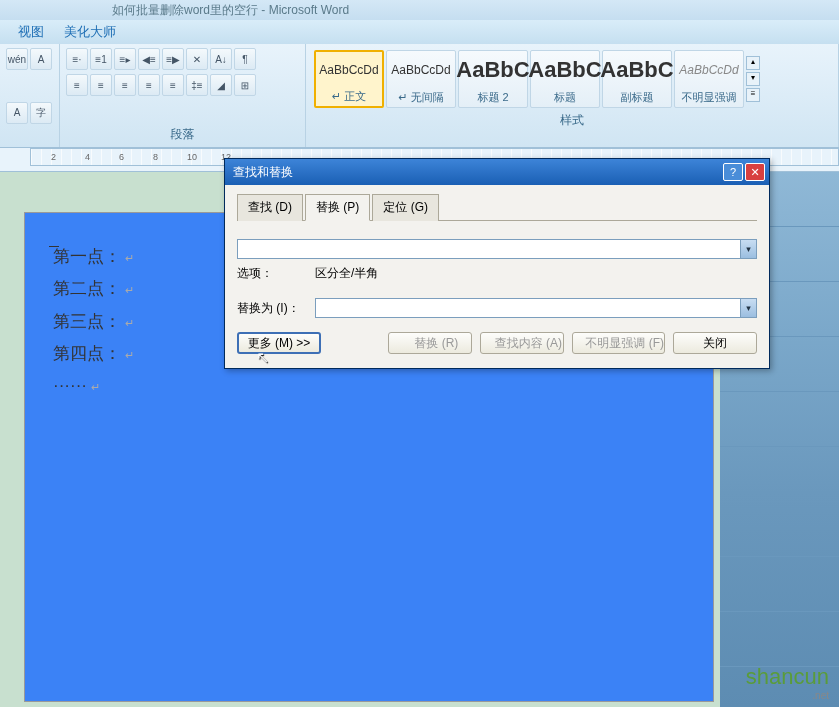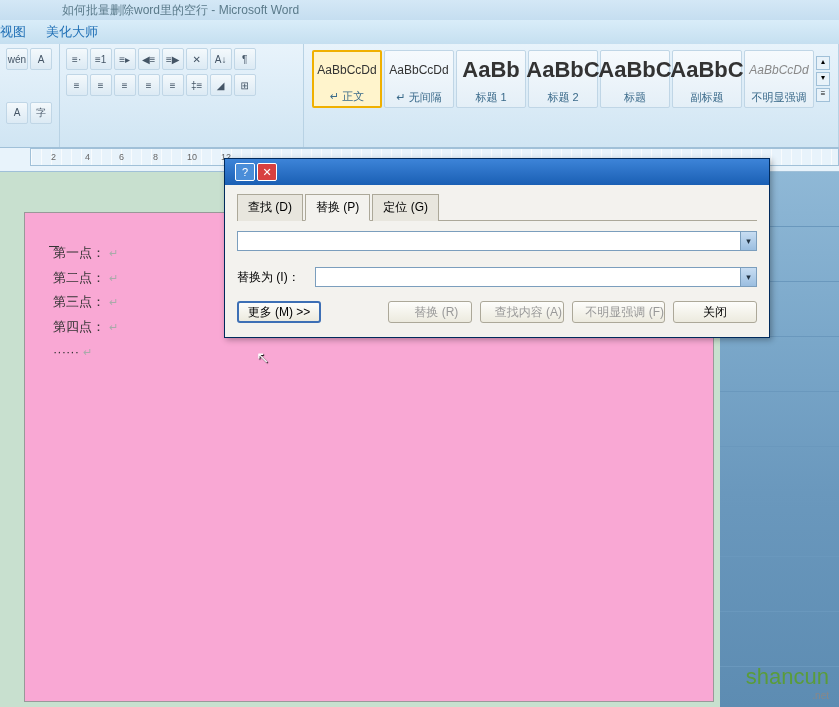--- a/index.html
+++ b/index.html
@@ -1,20 +1,20 @@
 <!DOCTYPE html>
 <html><head>
   <meta charset="utf-8">
   <style>
     * { margin: 0; padding: 0; box-sizing: border-box; font-family: "Microsoft YaHei", "SimSun", Arial, sans-serif; }
     body { width: 839px; height: 707px; background: #b3d6bf; overflow: hidden; position: relative; }
     
-    .titlebar { height: 20px; background: linear-gradient(to bottom, #d4e8f6, #c5def0); display: flex; align-items: center; padding-left: 62px; color: #5a7a8a; font-size: 12px; }
-    
-    .menubar { height: 24px; background: linear-gradient(to bottom, #d9edf9, #c5dff0); display: flex; align-items: center; gap: 20px; }
+    .titlebar { height: 20px; background: linear-gradient(to bottom, #d4e8f6, #c5def0); display: flex; align-items: center; padding-left: 112px; color: #5a7a8a; font-size: 12px; }
+    
+    .menubar { height: 24px; background: linear-gradient(to bottom, #d9edf9, #c5dff0); display: flex; align-items: center; padding-left: 18px; gap: 20px; }
     .menubar span { color: #1f6fb5; font-size: 13px; cursor: pointer; }
     
     .ribbon { height: 104px; background: linear-gradient(to bottom, #e8f3fb, #d0e5f3); border-bottom: 1px solid #a0c0d8; display: flex; }
     .ribbon-group { border-right: 1px solid #b8d2e4; display: flex; flex-direction: column; padding: 4px 6px 2px; }
     .ribbon-group-content { flex: 1; display: flex; align-items: flex-start; gap: 10px; flex-wrap: wrap; }
     .ribbon-group-label { text-align: center; font-size: 12px; color: #3a6a8a; padding: 2px 0; }
     .icon-btn { width: 22px; height: 22px; border: 1px solid #c0d6e6; background: linear-gradient(to bottom, #f4f9fc, #dceaf4); border-radius: 2px; display: flex; align-items: center; justify-content: center; font-size: 10px; color: #456; cursor: pointer; }
     .icon-row { display: flex; gap: 2px; }
     
     .styles-group { flex: 1; }
@@ -26,34 +26,34 @@
     .style-preview.italic { font-style: italic; color: #888; }
     .style-name { font-size: 11px; color: #3a6a8a; padding: 2px 0; }
     .style-arrow { width: 14px; display: flex; flex-direction: column; gap: 2px; padding-top: 6px; }
     .style-arrow div { width: 14px; height: 14px; border: 1px solid #a0c0d8; background: #e8f2f9; font-size: 8px; text-align: center; cursor: pointer; }
     
     .ruler-area { height: 24px; background: #e8f3fb; display: flex; border-bottom: 1px solid #a0c0d8; position: relative; }
     .ruler { margin-left: 30px; flex: 1; background: repeating-linear-gradient(to right, #f8fbfd, #f8fbfd 1px, transparent 1px, transparent 10px); height: 18px; border: 1px solid #a0c0d8; position: relative; font-size: 9px; color: #666; }
     .ruler-num { position: absolute; top: 3px; }
     
     .document-area { position: absolute; top: 172px; left: 0; width: 720px; bottom: 0; background: #c8e0cf; padding: 40px 0 0 24px; }
-    .page { width: 690px; height: 490px; background: #f9a8d4; border: 1px solid #999; padding: 28px 28px; font-size: 13px; color: #333; line-height: 1.9; position: relative; }
+    .page { width: 690px; height: 490px; background: #3b82f6; border: 1px solid #999; padding: 28px 28px; font-size: 17px; color: #333; line-height: 1.9; position: relative; }
     .page-cursor { position: absolute; top: 20px; left: 24px; width: 10px; height: 14px; border-bottom: 1px solid #333; }
     .page p::after { content: "↵"; color: #aaa; font-size: 11px; margin-left: 4px; }
     
     .side-strip { position: absolute; right: 0; top: 172px; bottom: 0; width: 119px; background: linear-gradient(to bottom, #8fb8d6 0%, #7ba8ca 30%, #6a98bd 60%, #5d8cb2 100%); }
     .side-strip div { height: 55px; border-bottom: 1px solid #6a98bd; }
     
     .dialog { position: absolute; top: 158px; left: 224px; width: 546px; background: #f3f2ee; border: 1px solid #002a5c; box-shadow: 2px 2px 6px rgba(0,0,0,0.3); }
     .dialog-titlebar { height: 26px; background: linear-gradient(to bottom, #3d84d8, #1a5fb4); display: flex; align-items: center; padding: 0 4px 0 8px; color: #fff; font-size: 12px; }
     .dialog-titlebar-text { flex: 1; }
     .dialog-title-btn { width: 20px; height: 18px; border: 1px solid #fff; background: #4a8dd8; margin-left: 2px; display: flex; align-items: center; justify-content: center; font-size: 11px; color: #fff; cursor: pointer; border-radius: 2px; }
     .dialog-title-btn.close { background: #d84040; }
     .dialog-body { padding: 8px 12px 14px; }
-    .tabs { display: flex; border-bottom: 1px solid #aca899; margin-bottom: 10px; }
+    .tabs { display: flex; border-bottom: 1px solid #aca899; margin-bottom: 18px; }
     .tab { padding: 4px 10px; font-size: 12px; border: 1px solid #aca899; border-bottom: none; background: #f3f2ee; margin-right: 2px; cursor: pointer; position: relative; top: 1px; }
     .tab.active { background: #f3f2ee; border-bottom: 1px solid #f3f2ee; }
     .tab:not(.active) { background: #e8e6de; }
     .form-row { display: flex; align-items: center; margin-bottom: 6px; font-size: 12px; }
     .form-label { width: 78px; }
     .form-input { flex: 1; height: 20px; border: 1px solid #7b9ebd; background: #fff; position: relative; }
     .form-input .dd { position: absolute; right: 0; top: 0; width: 16px; height: 18px; background: linear-gradient(to bottom, #c8ddf2, #9bbee0); border-left: 1px solid #7b9ebd; text-align: center; font-size: 9px; color: #234; line-height: 18px; cursor: pointer; }
     .dialog-buttons { display: flex; gap: 8px; justify-content: flex-start; margin-top: 14px; }
     .btn { min-width: 84px; height: 22px; border: 1px solid #aca899; background: linear-gradient(to bottom, #fdfdfb, #eceade); font-size: 12px; cursor: pointer; border-radius: 3px; }
     .btn.primary { border: 2px solid #3d6fb5; }
@@ -108,37 +108,34 @@
         <div class="icon-btn">≡</div>
         <div class="icon-btn">≡</div>
         <div class="icon-btn">≡</div>
         <div class="icon-btn">≡</div>
         <div class="icon-btn">≡</div>
         <div class="icon-btn">‡≡</div>
         <div class="icon-btn">◢</div>
         <div class="icon-btn">⊞</div>
       </div>
     </div>
+    <div class="ribbon-group-label">段落</div>
   </div>
 
   <div class="ribbon-group styles-group">
     <div class="styles-row" id="styles-row">
         <div class="style-item selected">
           <div class="style-preview">AaBbCcDd</div>
           <div class="style-name">↵ 正文</div>
         </div>
         <div class="style-item">
           <div class="style-preview">AaBbCcDd</div>
           <div class="style-name">↵ 无间隔</div>
         </div>
         <div class="style-item">
-          <div class="style-preview big">AaBb</div>
-          <div class="style-name">标题 1</div>
-        </div>
-        <div class="style-item">
           <div class="style-preview big">AaBbC</div>
           <div class="style-name">标题 2</div>
         </div>
         <div class="style-item">
           <div class="style-preview big">AaBbC</div>
           <div class="style-name">标题</div>
         </div>
         <div class="style-item">
           <div class="style-preview big">AaBbC</div>
           <div class="style-name">副标题</div>
@@ -146,20 +143,21 @@
         <div class="style-item">
           <div class="style-preview italic">AaBbCcDd</div>
           <div class="style-name">不明显强调</div>
         </div>
         <div class="style-arrow">
           <div>▴</div>
           <div>▾</div>
           <div>≡</div>
         </div>
       </div>
+    <div class="ribbon-group-label">样式</div>
   </div>
 </div>
 
 <div class="ruler-area">
   <div class="ruler" id="ruler">
       <span class="ruler-num" style="left: 20px;">2</span>
       <span class="ruler-num" style="left: 54px;">4</span>
       <span class="ruler-num" style="left: 88px;">6</span>
       <span class="ruler-num" style="left: 122px;">8</span>
       <span class="ruler-num" style="left: 156px;">10</span>
@@ -185,33 +183,38 @@
     <div></div>
     <div></div>
     <div></div>
     <div></div>
     <div></div>
     <div></div>
 </div>
 
 <div class="dialog">
   <div class="dialog-titlebar">
+    <span class="dialog-titlebar-text">查找和替换</span>
     <div class="dialog-title-btn">?</div>
     <div class="dialog-title-btn close">✕</div>
   </div>
   <div class="dialog-body">
     <div class="tabs">
       <div class="tab">查找 (D)</div>
       <div class="tab active">替换 (P)</div>
       <div class="tab">定位 (G)</div>
     </div>
     <div class="form-row">
       <div class="form-input">
           <div class="dd">▾</div>
         </div>
+    </div>
+    <div class="form-row">
+      <div class="form-label">选项：</div>
+      <div>区分全/半角</div>
     </div>
     <div style="height:10px"></div>
     <div class="form-row">
       <div class="form-label">替换为 (I)：</div>
       <div class="form-input">
           <div class="dd">▾</div>
         </div>
     </div>
     <div class="dialog-buttons">
       <button class="btn primary">更多 (M) &gt;&gt;</button>

